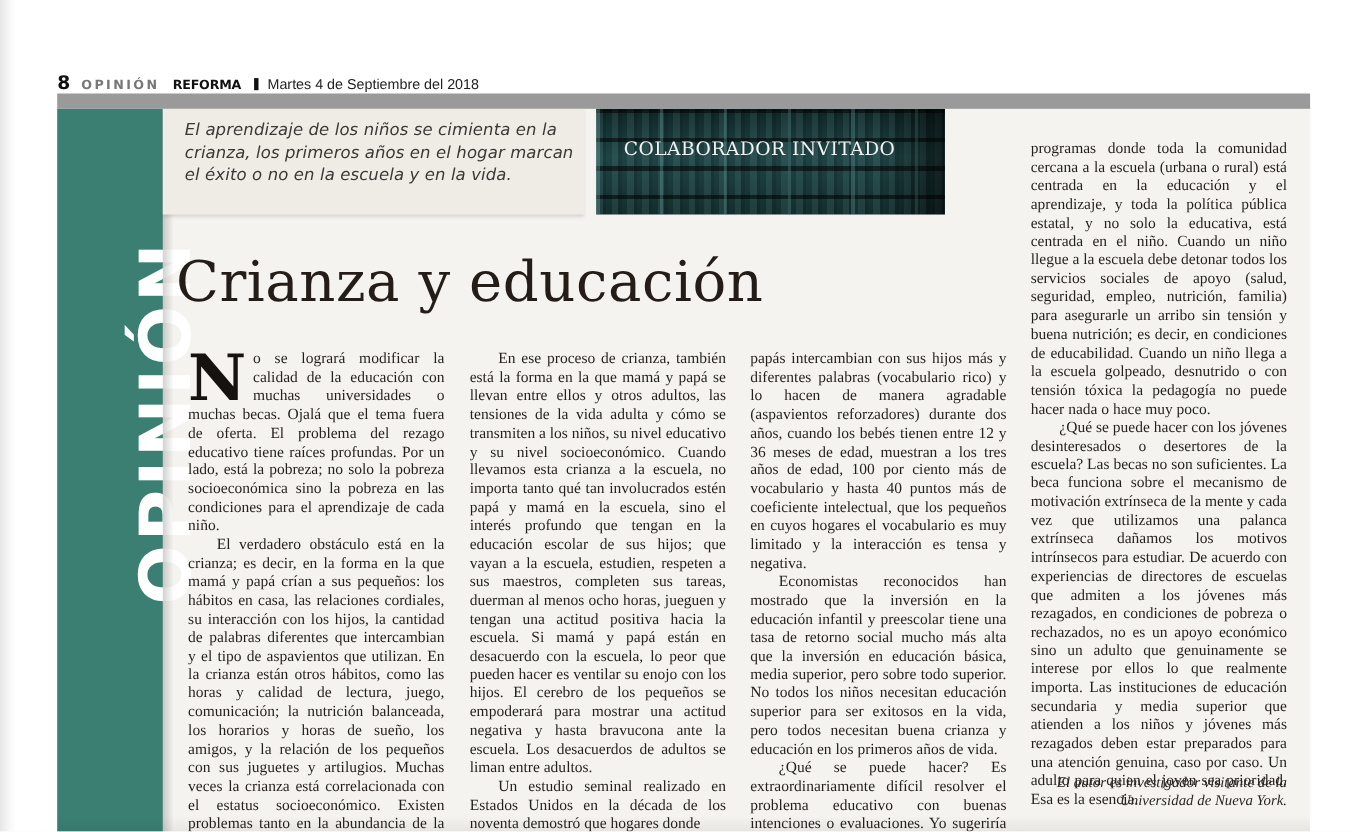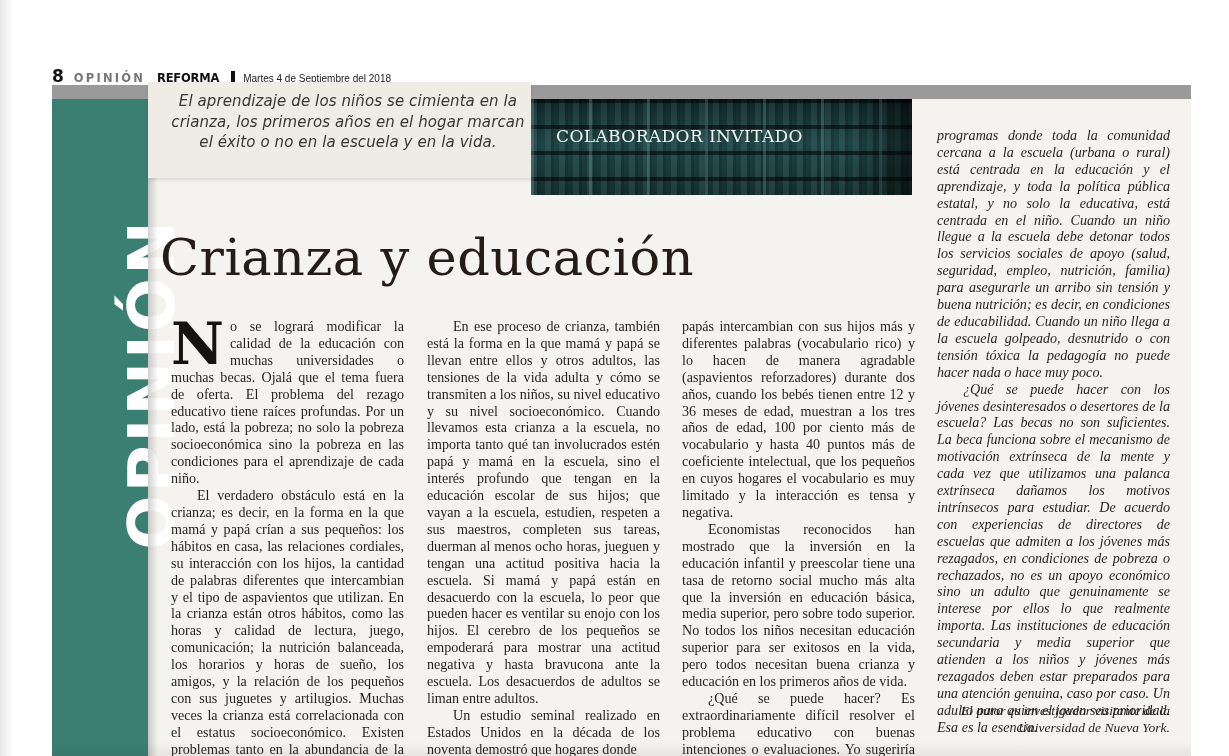--- a/index.html
+++ b/index.html
@@ -8,42 +8,42 @@
 
   .left-shadow { position: absolute; left: 0; top: 0; width: 14px; height: 756px;
     background: linear-gradient(to right, #e6e6e6, #f7f7f7 60%, #ffffff); }
 
   
   .page-header { position: absolute; left: 52px; top: 66px; height: 20px; display: flex; align-items: baseline; gap: 0; white-space: nowrap; }
   .page-num { font-family: "DejaVu Sans", sans-serif; font-weight: bold; font-size: 17px; color: #111; margin-right: 10px; }
   .section-label { font-family: "DejaVu Sans", sans-serif; font-weight: bold; font-size: 11.5px; letter-spacing: 2.2px; color: #777; margin-right: 12px; }
   .paper-name { font-family: "DejaVu Sans", sans-serif; font-weight: bold; font-size: 11.5px; color: #111; margin-right: 12px; letter-spacing: -0.2px; }
   .sep-bar { display: inline-block; width: 4px; height: 11px; background: #111; margin-right: 8px; align-self: center; }
-  .pub-date { font-family: "Liberation Sans", sans-serif; font-size: 10px; color: #222; }
+  .pub-date { font-family: "Liberation Sans", sans-serif; font-size: 13px; color: #222; }
 
   .gray-band { position: absolute; left: 52px; top: 85px; width: 1139px; height: 14px; background: #9a9a9a; }
 
   
   .page { position: absolute; left: 52px; top: 99px; width: 1139px; height: 657px; background: #f5f3f0; }
   .page-bottom-shadow { position: absolute; left: 52px; top: 742px; width: 1139px; height: 14px; background: linear-gradient(to bottom, rgba(0,0,0,0), rgba(0,0,0,0.06)); }
 
   .opinion-bar { position: absolute; left: 52px; top: 99px; width: 96px; height: 657px; background: #3b7f73; }
   .opinion-bar::after { content: ""; position: absolute; right: -10px; top: 0; width: 10px; height: 100%;
     background: linear-gradient(to right, rgba(0,0,0,0.18), rgba(0,0,0,0)); }
   .opinion-vertical { position: absolute; left: 100px; top: 285px; transform: translate(-50%, -50%) rotate(-90deg);
     font-family: "DejaVu Sans", sans-serif; font-weight: bold; font-size: 64px; color: #ffffff; letter-spacing: 3px; white-space: nowrap; }
 
   
-  .deck-box { position: absolute; left: 148px; top: 82px; width: 383px; height: 96px; background: #efece6;
-    box-shadow: 0 2px 3px rgba(0,0,0,0.12); text-align: center; }
+  .deck-box { position: absolute; left: 148px; top: 99px; width: 383px; height: 96px; background: #efece6;
+    box-shadow: 0 2px 3px rgba(0,0,0,0.12); }
   .deck-text { position: absolute; left: 20px; top: 9px; width: 360px; font-family: "DejaVu Sans", sans-serif; font-style: italic;
     font-size: 15px; line-height: 20.5px; color: #3a3735; letter-spacing: 0.1px; }
 
   
-  .byline-banner { position: absolute; left: 531px; top: 99px; width: 381px; height: 96px; overflow: hidden;
+  .byline-banner { position: absolute; left: 542px; top: 99px; width: 317px; height: 96px; overflow: hidden;
     background: linear-gradient(180deg, #0f2526 0%, #1f4445 45%, #142d2e 100%); }
   .shelves { position: absolute; inset: 0;
     background:
       repeating-linear-gradient(90deg, rgba(120,180,180,0.28) 0 3px, rgba(0,0,0,0) 3px 58px),
       repeating-linear-gradient(180deg, rgba(0,0,0,0.55) 0 4px, rgba(0,0,0,0) 4px 26px),
       repeating-linear-gradient(90deg, rgba(150,200,200,0.10) 0 6px, rgba(0,0,0,0.12) 6px 9px, rgba(0,0,0,0) 9px 14px); }
   .shelves-dark-edge { position: absolute; right: 0; top: 0; width: 60px; height: 100%; background: linear-gradient(to right, rgba(0,0,0,0), rgba(0,0,0,0.6)); }
   .byline-kicker { position: absolute; left: 25px; top: 27px; font-family: "DejaVu Serif", serif; font-size: 17px; color: #f2f2f2; letter-spacing: 0.4px; white-space: nowrap; }
   .byline-author { position: absolute; left: 25px; top: 50px; font-family: "DejaVu Serif", serif; font-weight: bold; font-size: 17px; color: #ffffff; letter-spacing: 0.6px; white-space: nowrap; }
 
@@ -51,21 +51,21 @@
   .headline { position: absolute; left: 160px; top: 228px; width: 760px; text-align: left;
     font-family: "DejaVu Serif", serif; font-size: 51px; font-weight: normal; color: #241c17; letter-spacing: 0.5px; }
 
   
   .col { position: absolute; font-family: "Liberation Serif", serif; font-size: 14.1px; line-height: 16.9px; color: #231f1c; text-align: justify; hyphens: manual; }
   .col p { margin: 0; }
   .col p.indent { text-indent: 26px; }
   .col1 { left: 171px; top: 318px; width: 233px; }
   .col2 { left: 427px; top: 318px; width: 233px; }
   .col3 { left: 682px; top: 318px; width: 233px; }
-  .col4 { left: 937px; top: 127px; width: 233px; font-style: italic; }
+  .col4 { left: 937px; top: 127px; width: 233px; }
 
   .dropcap { float: left; font-family: "DejaVu Serif", serif; font-weight: bold; font-size: 58px; line-height: 46px; margin: 3px 6px 0 0; color: #151210; }
 
   .author-note { position: absolute; left: 937px; top: 702px; width: 233px; text-align: right; font-family: Liberation Serif, serif;
     font-style: italic; font-size: 13.5px; line-height: 17px; color: #2a2623; }
 </style>
 </head>
 <body>
 
 <div class="left-shadow"></div>

